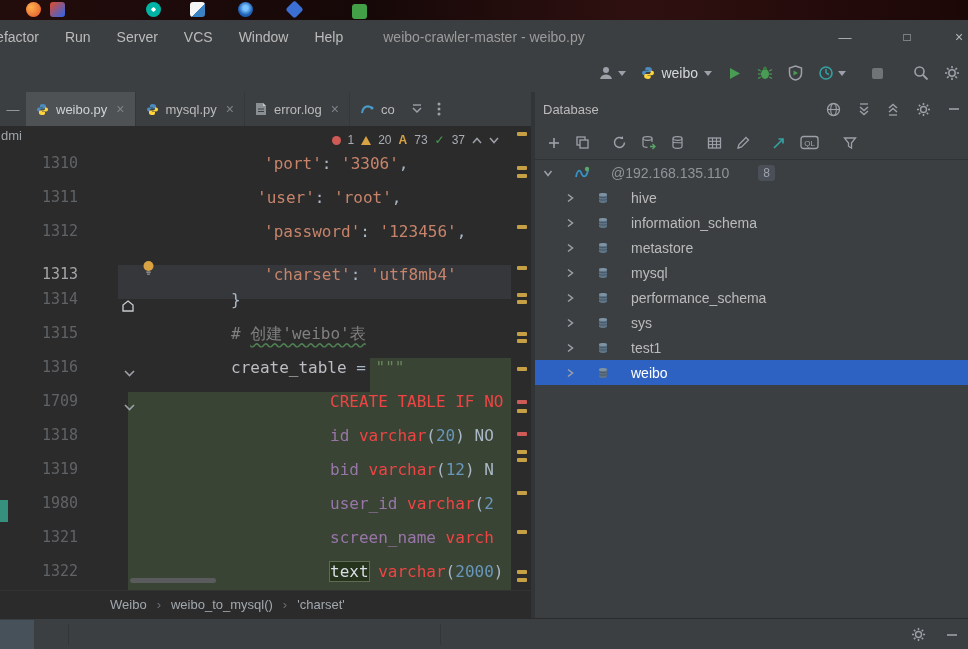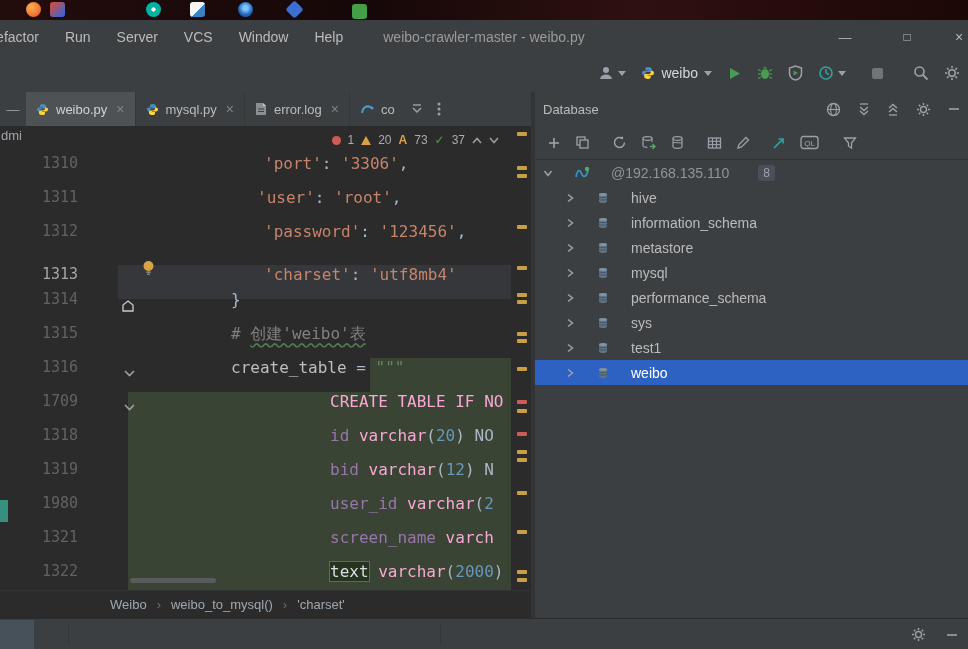--- a/index.html
+++ b/index.html
@@ -61,21 +61,21 @@
   .editor{position:absolute;left:30px;top:126px;width:501px;height:464px;background:#2B2B2B;overflow:hidden;}
   .lines{position:absolute;left:0;top:0;width:100%;height:100%;}
   .line{position:absolute;left:0;width:100%;height:34px;}
   .ln{position:absolute;left:0;top:0;width:48px;height:34px;line-height:34px;text-align:right;
       color:#606366;font:15px "DejaVu Sans Mono",monospace;}
   .ln-cur{color:#A4A6A8;}
   .curbg{position:absolute;left:88px;right:20px;top:0;bottom:0;background:#35373B;}
   .sqlbg{position:absolute;left:98px;right:20px;top:0;bottom:0;background:#3A4435;}
   .code{position:absolute;top:0;height:34px;line-height:34px;white-space:pre;
         font:16px "DejaVu Sans Mono",monospace;}
-  .tk-str{color:#C8846B}.tk-kw{color:#f9a8d4}.tk-id{color:#9876AA}.tk-num{color:#6897BB}
+  .tk-str{color:#C8846B}.tk-kw{color:#ef4444}.tk-id{color:#9876AA}.tk-num{color:#6897BB}
   .tk-pun{color:#A9B7C6}.tk-com{color:#808080}.tk-var{color:#BCBEC4}.tk-q{color:#6A8759}
   .tk-comu{color:#808080;text-decoration:underline wavy #4E8052;text-underline-offset:3px;}
   .tk-hl{color:#D8DEE5;background:#26331D;box-shadow:0 0 0 1px #5F6B52;}
   .gutter-icon{position:absolute;z-index:4;}
   .stripe{position:absolute;right:0;top:0;width:20px;height:100%;z-index:5;}
   .stripe-mark{position:absolute;right:4px;width:10px;height:4px;border-radius:1px;}
   .inspections{position:absolute;right:26px;top:5px;z-index:6;display:flex;align-items:center;gap:7px;
                background:rgba(43,43,43,.92);border-radius:4px;padding:2px 6px;font-size:12px;color:#A8ADB3;}
   .insp-red-dot{width:9px;height:9px;border-radius:50%;background:#CF5B56;display:inline-block;}
   .insp-tri{width:0;height:0;border-left:5px solid transparent;border-right:5px solid transparent;border-bottom:9px solid #D9A343;display:inline-block;}

